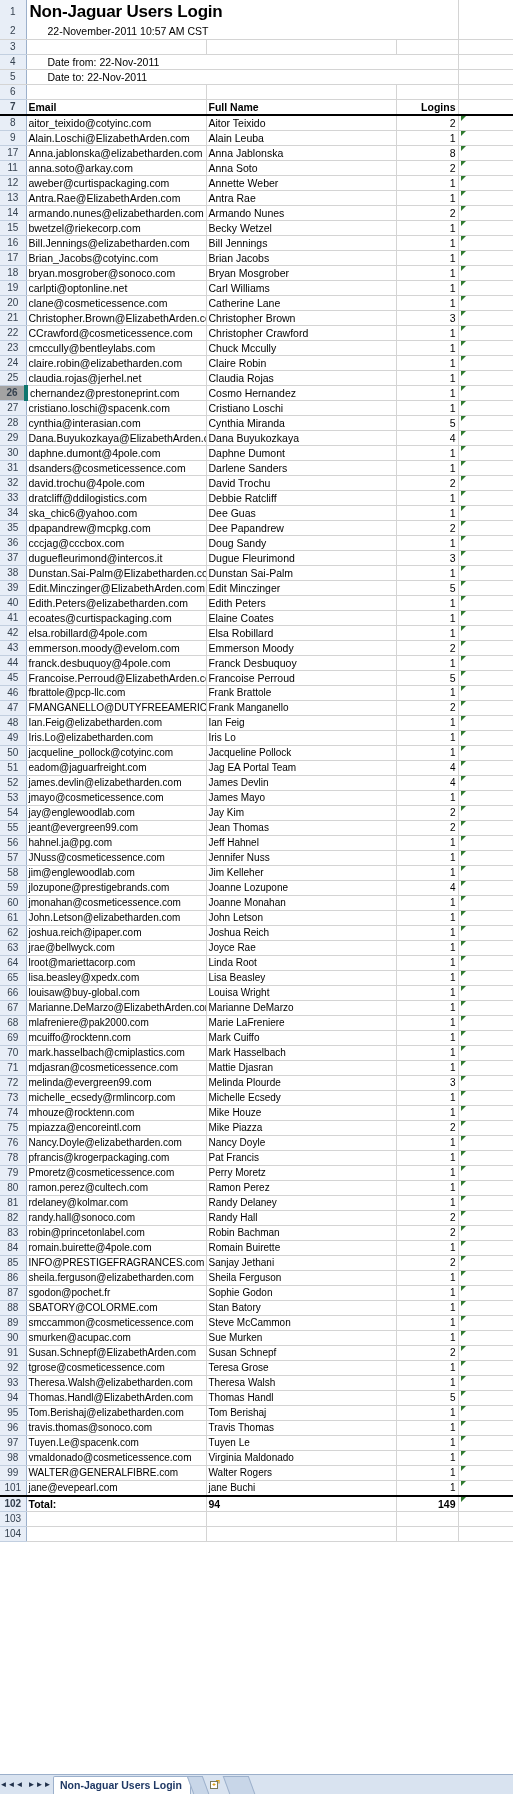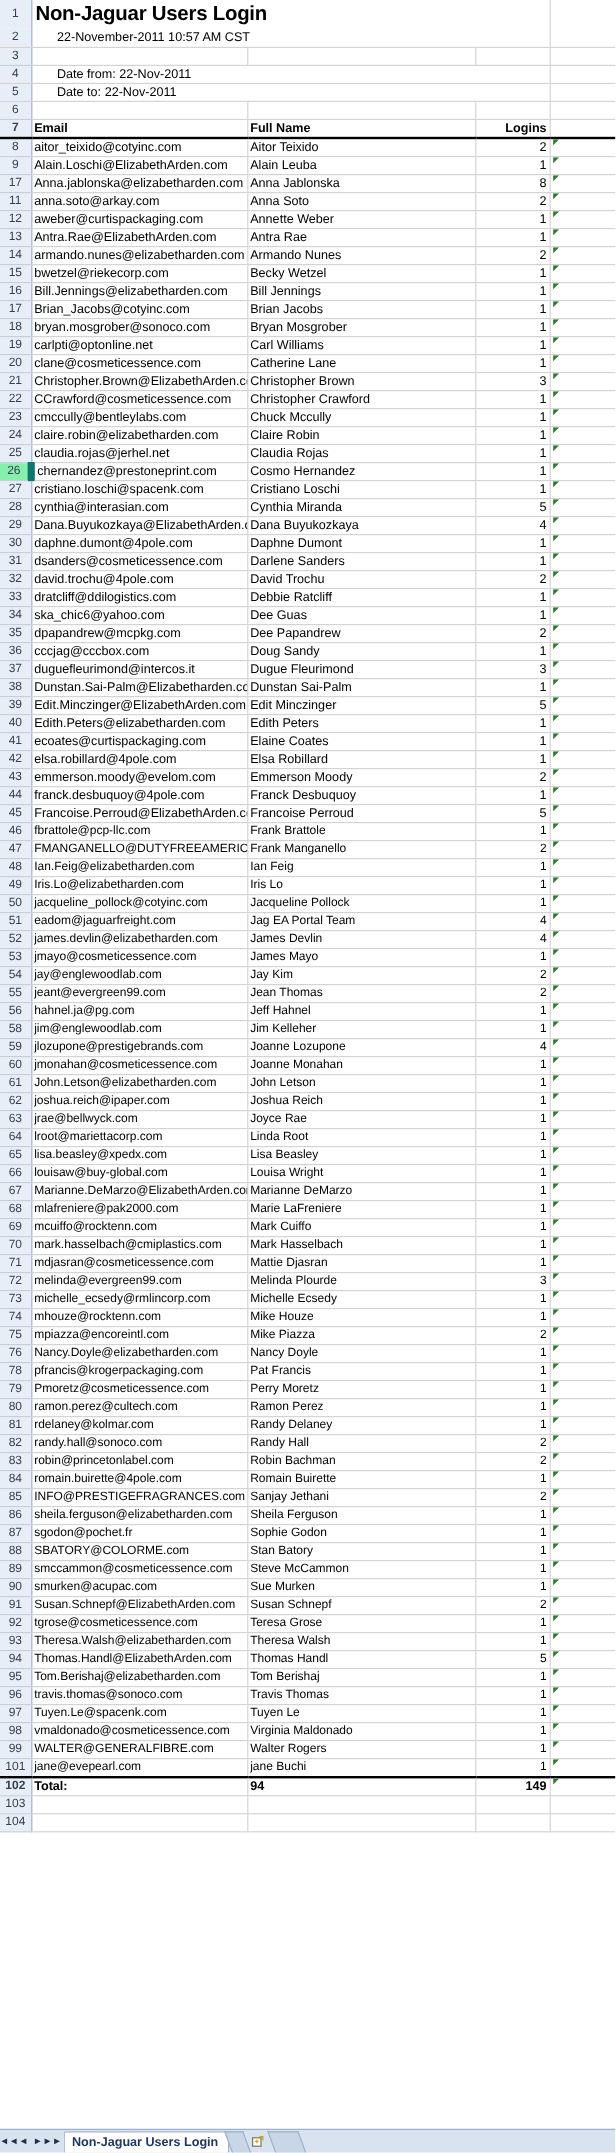--- a/index.html
+++ b/index.html
@@ -45,22 +45,23 @@
     background: #e8eef7;
     color: #35414f;
     text-align: center;
     font-size: 10px;
     border-right: 1px solid #9cb0cb;
     border-bottom: 1px solid #c2cfe0;
     padding: 0 1px;
     overflow: hidden;
   }
   td.rh.sel {
-    background: #86efac;
-    border-right: 6px solid #0f766e;
+    background: #a3a3a3;
+    border-right: 4px solid #0f766e;
+    font-weight: bold;
   }
   td.blank { border-right: 1px solid #d4d4d4; }
   td.cellA, td.cellB { text-align: left; }
   td.cellC { text-align: right; border-right: 1px solid #d4d4d4; }
   td.cellD { border-right: none; }
 
   
   td.mark {
     position: relative;
     border-right: none;
@@ -651,20 +652,29 @@
           <td class="cellB small">Jean Thomas</td>
           <td class="cellC small">2</td>
           <td class="mark">
             <span class="tri"></span>
           </td>
         </tr>
         <tr class="r">
           <td class="rh">56</td>
           <td class="cellA small">hahnel.ja@pg.com</td>
           <td class="cellB small">Jeff Hahnel</td>
+          <td class="cellC small">1</td>
+          <td class="mark">
+            <span class="tri"></span>
+          </td>
+        </tr>
+        <tr class="r">
+          <td class="rh">57</td>
+          <td class="cellA small">JNuss@cosmeticessence.com</td>
+          <td class="cellB small">Jennifer  Nuss</td>
           <td class="cellC small">1</td>
           <td class="mark">
             <span class="tri"></span>
           </td>
         </tr>
         <tr class="r">
           <td class="rh">58</td>
           <td class="cellA small">jim@englewoodlab.com</td>
           <td class="cellB small">Jim Kelleher</td>
           <td class="cellC small">1</td>

